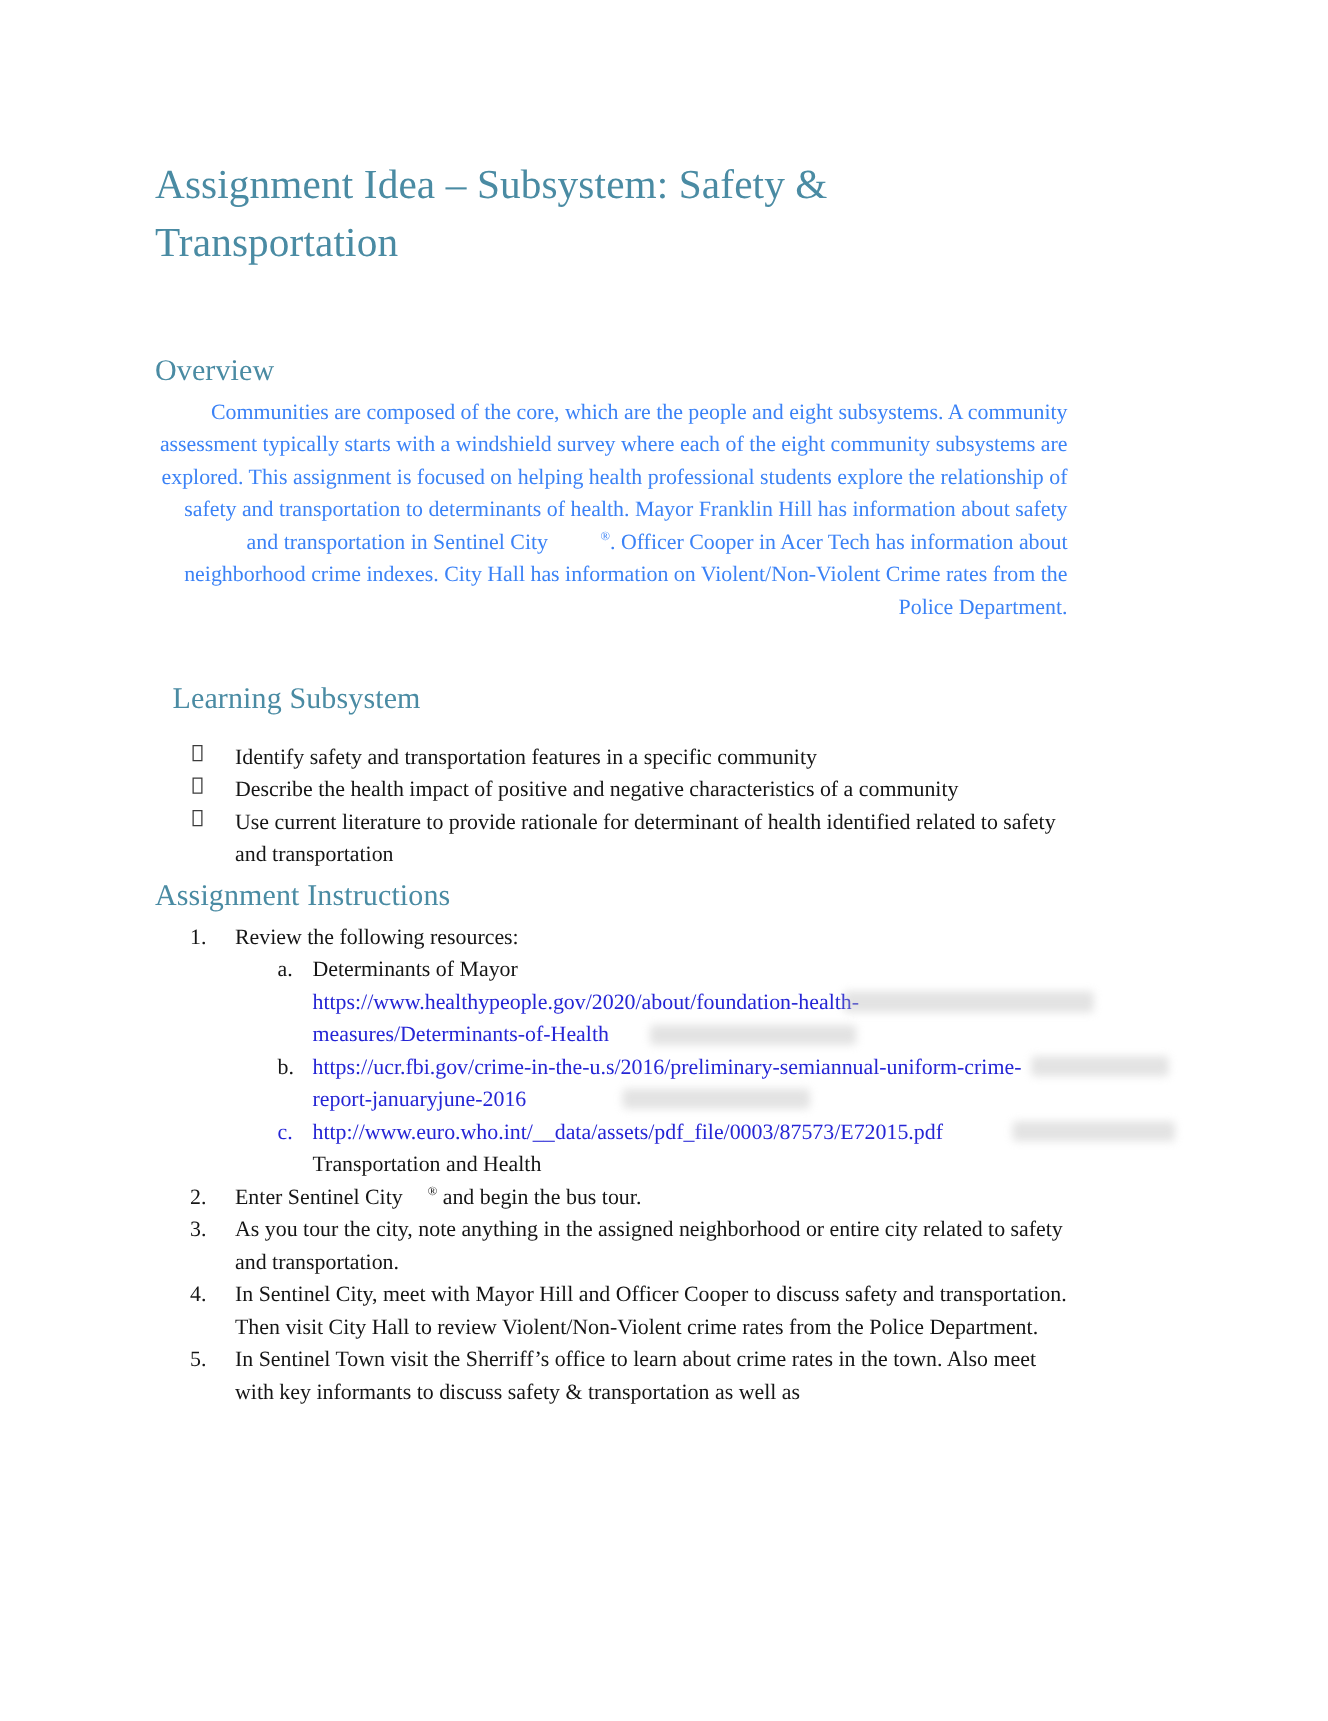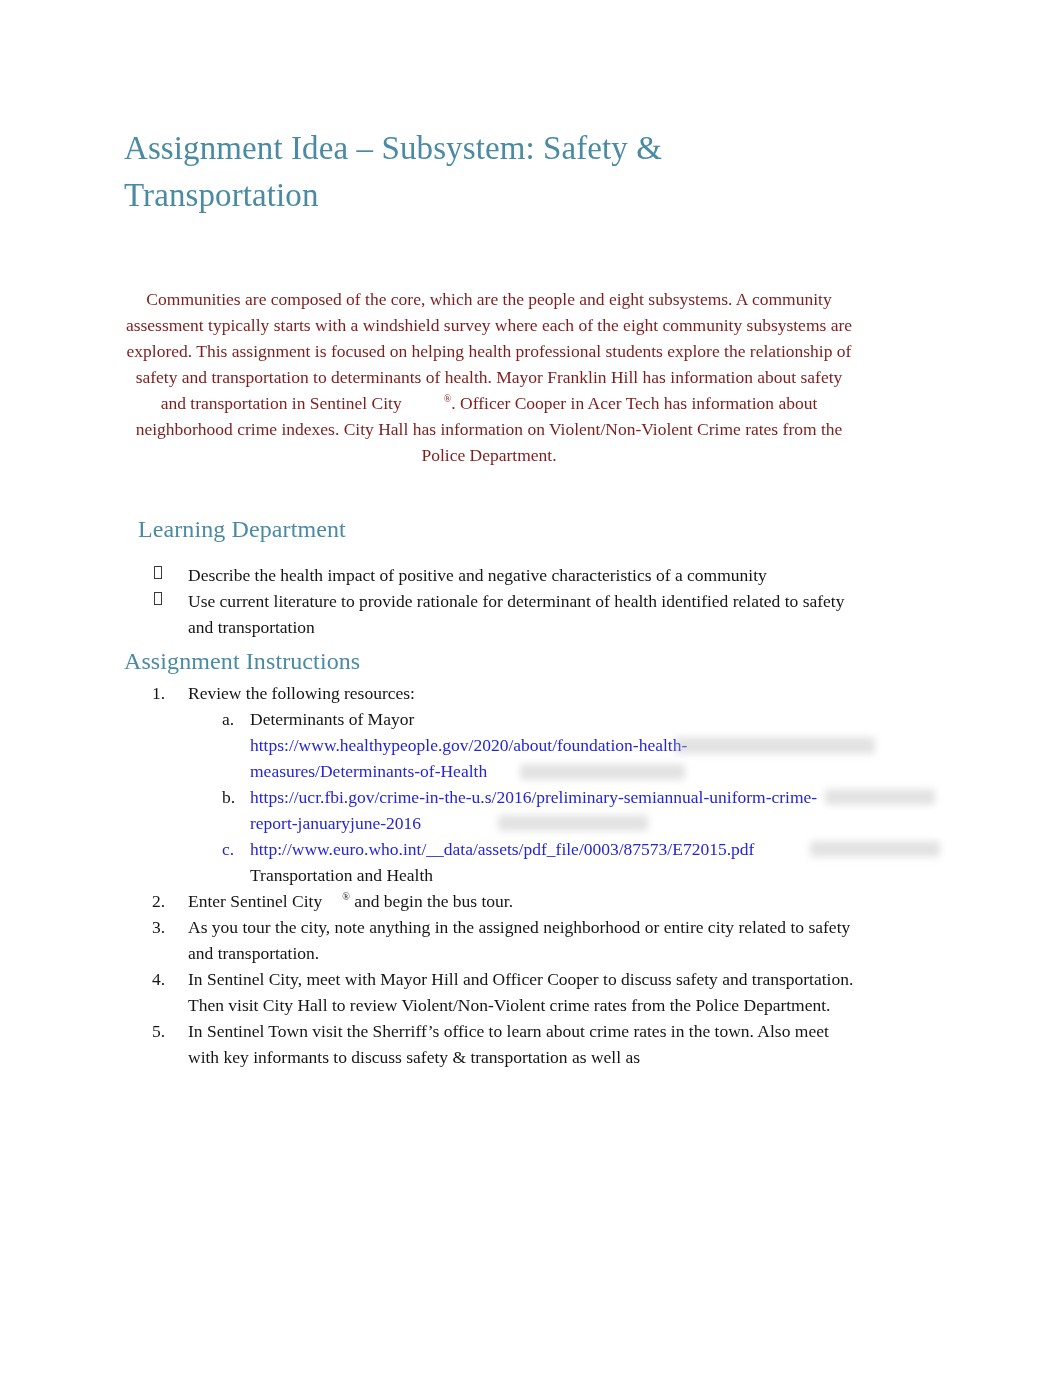--- a/index.html
+++ b/index.html
@@ -57,23 +57,23 @@
   }
 
   .section-heading.indented {
     padding-left: 14px;
   }
 
   
   .body-text {
     font-size: 17.5px;
     line-height: 26px;
-    color: #7f1d1d;
-    margin: 0;
-    text-align: center;
+    color: #3b82f6;
+    margin: 0;
+    text-align: right;
   }
 
   .reg-mark {
     font-size: 10px;
     vertical-align: super;
     line-height: 0;
   }
 
   .reg-gap {
     display: inline-block;
@@ -203,32 +203,37 @@
 </head>
 <body>
 
 <div class="page">
   <div class="content">
 
     <h1 class="doc-title">Assignment Idea – Subsystem: Safety &amp; Transportation</h1>
 
     <div class="sp-after-title"></div>
 
+    <h2 class="section-heading">Overview</h2>
 
     <div class="sp-after-overview-head"></div>
 
     <p class="body-text"><span>Communities are composed of the core, which are the people and eight subsystems. A community assessment typically starts with a windshield survey where each of the eight community subsystems are explored. This assignment is focused on helping health professional students explore the relationship of safety and transportation to determinants of health. Mayor Franklin Hill has information about safety and transportation in Sentinel City</span><span class="reg-gap"></span><span class="reg-mark">®</span><span>. Officer Cooper in Acer Tech has information about neighborhood crime indexes. City Hall has information on Violent/Non-Violent Crime rates from the Police Department.</span></p>
 
     <div class="sp-after-overview-body"></div>
 
-    <h2 class="section-heading indented">Learning Department</h2>
+    <h2 class="section-heading indented">Learning Subsystem</h2>
 
     <div class="sp-after-lo-head"></div>
 
     <ul class="lo-list">
+      <li class="lo-item">
+        <span class="lo-bullet"></span>
+        <span>Identify safety and transportation features in a specific community</span>
+      </li>
       <li class="lo-item">
         <span class="lo-bullet"></span>
         <span>Describe the health impact of positive and negative characteristics of a community</span>
       </li>
       <li class="lo-item">
         <span class="lo-bullet"></span>
         <span>Use current literature to provide rationale for determinant of health identified related to safety and transportation</span>
       </li>
     </ul>
 

